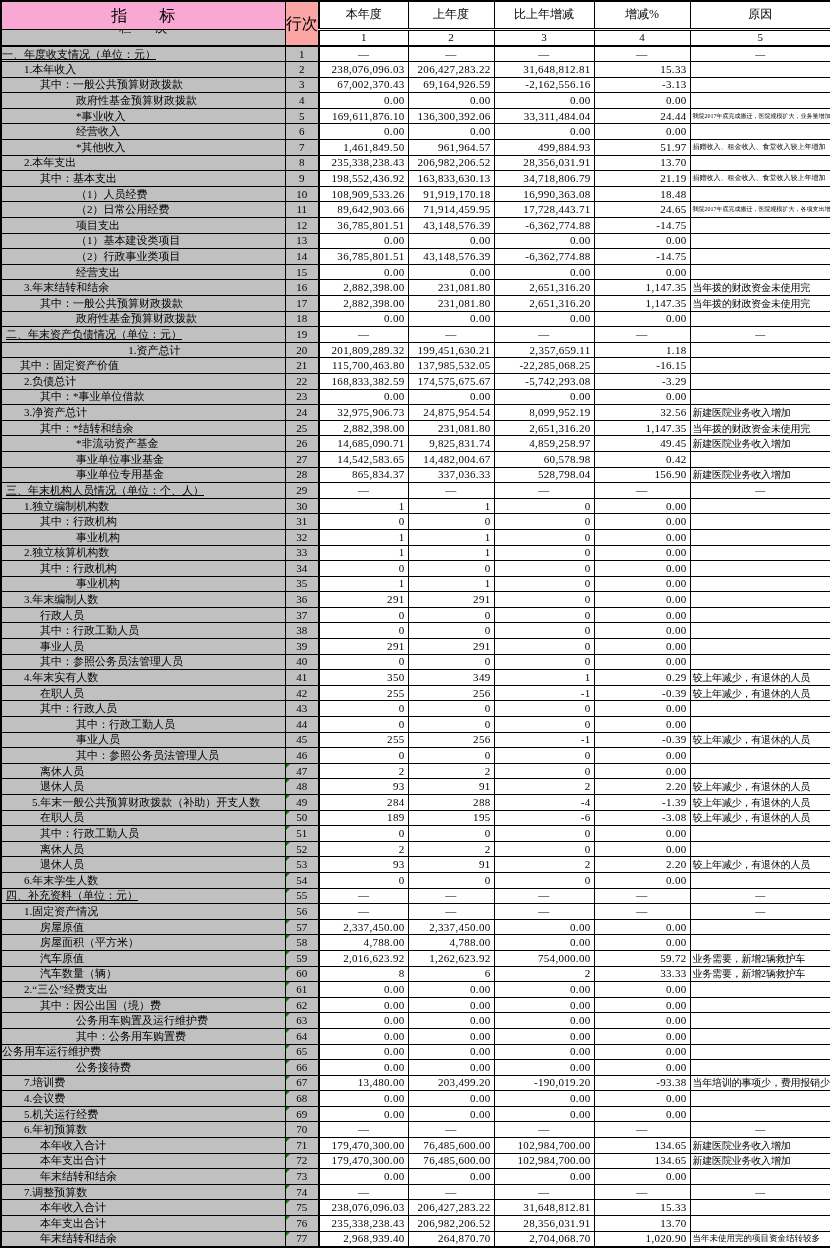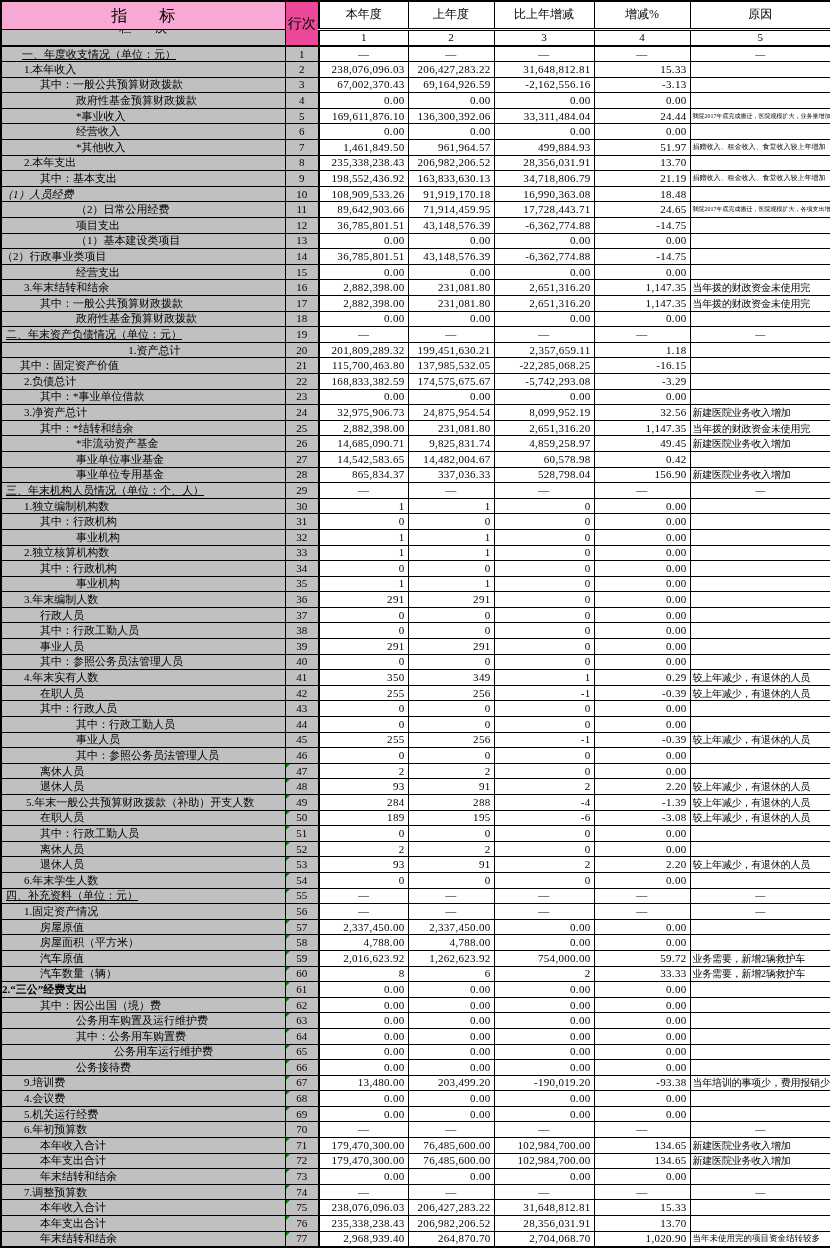--- a/index.html
+++ b/index.html
@@ -6,21 +6,21 @@
   table{border-collapse:collapse;table-layout:fixed;width:830px;border:2px solid #000;
         font-family:"Liberation Serif","DejaVu Serif",serif;}
   th,td{border:1px solid #000;padding:0;margin:0;font-weight:normal;overflow:hidden;
         white-space:nowrap;font-size:11px;line-height:13px;color:#000;}
   tr{height:15.6px;}
   tr.h1{height:28px;}
   tr.h2{height:17px;}
   .h1 th{border-bottom:3px double #000;}
   .h2 th{border-bottom:2px solid #000;}
   th.hlab{background:#f9a8d4;font-size:16px;letter-spacing:2em;text-indent:2em;border-bottom:1px solid #000;}
-  th.hrn{background:#ec4899;font-size:14px;border-bottom:2px solid #000;border-right:2px solid #000;}
+  th.hrn{background:#fca5a5;font-size:16px;border-bottom:2px solid #000;border-right:2px solid #000;}
   th.hcol{background:#fff;font-size:12px;}
   th.hnum{background:#fff;font-size:11px;}
   th.lanci{background:#c0c0c0;vertical-align:top;}
   .clip{height:8px;overflow:hidden;text-align:center;}
   .clip span{display:block;margin-top:-8px;font-size:12px;letter-spacing:2em;text-indent:2em;}
   td.lab{background:#c0c0c0;text-align:left;}
   td.lab span{display:inline-block;}
   td.lab span.sec{text-decoration:underline;}
   td.rn{background:#c0c0c0;text-align:center;position:relative;border-right:2px solid #000;}
   td.rn.green::after{content:"";position:absolute;left:0;top:0;width:0;height:0;
@@ -63,21 +63,21 @@
       </th>
       <th class="hnum">1</th>
       <th class="hnum">2</th>
       <th class="hnum">3</th>
       <th class="hnum">4</th>
       <th class="hnum">5</th>
     </tr>
   </thead>
   <tbody>
       <tr>
-    <td class="lab" style="padding-left: 20px;"><span class="sec">一、年度收支情况（单位：元）</span></td>
+    <td class="lab" style="padding-left: 0;"><span class="sec">一、年度收支情况（单位：元）</span></td>
     <td class="rn">1</td>
     <td class="val dash">—</td>
     <td class="val dash">—</td>
     <td class="val dash">—</td>
     <td class="val dash">—</td>
     <td class="reason dash">—</td>
   </tr>
       <tr>
     <td class="lab" style="padding-left: 22px;"><span>1.本年收入</span></td>
     <td class="rn">2</td>
@@ -144,21 +144,21 @@
       <tr>
     <td class="lab" style="padding-left: 38px;"><span>其中：基本支出</span></td>
     <td class="rn">9</td>
     <td class="val">198,552,436.92</td>
     <td class="val">163,833,630.13</td>
     <td class="val">34,718,806.79</td>
     <td class="val">21.19</td>
     <td class="reason mid">捐赠收入、租金收入、食堂收入较上年增加</td>
   </tr>
       <tr>
-    <td class="lab" style=" font-style: italic;"><span>（1）人员经费</span></td>
+    <td class="lab" style="padding-left: 74px;"><span>（1）人员经费</span></td>
     <td class="rn">10</td>
     <td class="val">108,909,533.26</td>
     <td class="val">91,919,170.18</td>
     <td class="val">16,990,363.08</td>
     <td class="val">18.48</td>
     <td class="reason"></td>
   </tr>
       <tr>
     <td class="lab" style="padding-left: 74px;"><span>（2）日常公用经费</span></td>
     <td class="rn">11</td>
@@ -180,21 +180,21 @@
       <tr>
     <td class="lab" style="padding-left: 74px;"><span>（1）基本建设类项目</span></td>
     <td class="rn">13</td>
     <td class="val">0.00</td>
     <td class="val">0.00</td>
     <td class="val">0.00</td>
     <td class="val">0.00</td>
     <td class="reason"></td>
   </tr>
       <tr>
-    <td class="lab" style=" text-decoration: underline;"><span>（2）行政事业类项目</span></td>
+    <td class="lab" style="padding-left: 74px; text-decoration: underline;"><span>（2）行政事业类项目</span></td>
     <td class="rn">14</td>
     <td class="val">36,785,801.51</td>
     <td class="val">43,148,576.39</td>
     <td class="val">-6,362,774.88</td>
     <td class="val">-14.75</td>
     <td class="reason"></td>
   </tr>
       <tr>
     <td class="lab" style="padding-left: 74px;"><span>经营支出</span></td>
     <td class="rn">15</td>
@@ -495,21 +495,21 @@
       <tr>
     <td class="lab" style="padding-left: 38px;"><span>退休人员</span></td>
     <td class="rn green">48</td>
     <td class="val">93</td>
     <td class="val">91</td>
     <td class="val">2</td>
     <td class="val">2.20</td>
     <td class="reason">较上年减少，有退休的人员</td>
   </tr>
       <tr>
-    <td class="lab" style="padding-left: 24px; text-decoration: underline;"><span>5.年末一般公共预算财政拨款（补助）开支人数</span></td>
+    <td class="lab" style="padding-left: 30px; text-decoration: underline;"><span>5.年末一般公共预算财政拨款（补助）开支人数</span></td>
     <td class="rn green">49</td>
     <td class="val">284</td>
     <td class="val">288</td>
     <td class="val">-4</td>
     <td class="val">-1.39</td>
     <td class="reason">较上年减少，有退休的人员</td>
   </tr>
       <tr>
     <td class="lab" style="padding-left: 38px;"><span>在职人员</span></td>
     <td class="rn green">50</td>
@@ -603,21 +603,21 @@
       <tr>
     <td class="lab" style="padding-left: 38px;"><span>汽车数量（辆）</span></td>
     <td class="rn green">60</td>
     <td class="val">8</td>
     <td class="val">6</td>
     <td class="val">2</td>
     <td class="val">33.33</td>
     <td class="reason">业务需要，新增2辆救护车</td>
   </tr>
       <tr>
-    <td class="lab" style=" font-weight: bold;"><span>2.“三公”经费支出</span></td>
+    <td class="lab" style="padding-left: 22px;"><span>2.“三公”经费支出</span></td>
     <td class="rn green">61</td>
     <td class="val">0.00</td>
     <td class="val">0.00</td>
     <td class="val">0.00</td>
     <td class="val">0.00</td>
     <td class="reason"></td>
   </tr>
       <tr>
     <td class="lab" style="padding-left: 38px;"><span>其中：因公出国（境）费</span></td>
     <td class="rn green">62</td>
@@ -639,39 +639,39 @@
       <tr>
     <td class="lab" style="padding-left: 74px;"><span>其中：公务用车购置费</span></td>
     <td class="rn green">64</td>
     <td class="val">0.00</td>
     <td class="val">0.00</td>
     <td class="val">0.00</td>
     <td class="val">0.00</td>
     <td class="reason"></td>
   </tr>
       <tr>
-    <td class="lab" style="padding-left: 112px;"><span>公务用车运行维护费</span></td>
+    <td class="lab" style=""><span>公务用车运行维护费</span></td>
     <td class="rn green">65</td>
     <td class="val">0.00</td>
     <td class="val">0.00</td>
     <td class="val">0.00</td>
     <td class="val">0.00</td>
     <td class="reason"></td>
   </tr>
       <tr>
     <td class="lab" style="padding-left: 74px;"><span>公务接待费</span></td>
     <td class="rn green">66</td>
     <td class="val">0.00</td>
     <td class="val">0.00</td>
     <td class="val">0.00</td>
     <td class="val">0.00</td>
     <td class="reason"></td>
   </tr>
       <tr>
-    <td class="lab" style="padding-left: 22px;"><span>9.培训费</span></td>
+    <td class="lab" style="padding-left: 22px;"><span>7.培训费</span></td>
     <td class="rn green">67</td>
     <td class="val">13,480.00</td>
     <td class="val">203,499.20</td>
     <td class="val">-190,019.20</td>
     <td class="val">-93.38</td>
     <td class="reason">当年培训的事项少，费用报销少</td>
   </tr>
       <tr>
     <td class="lab" style="padding-left: 22px;"><span>4.会议费</span></td>
     <td class="rn green">68</td>

